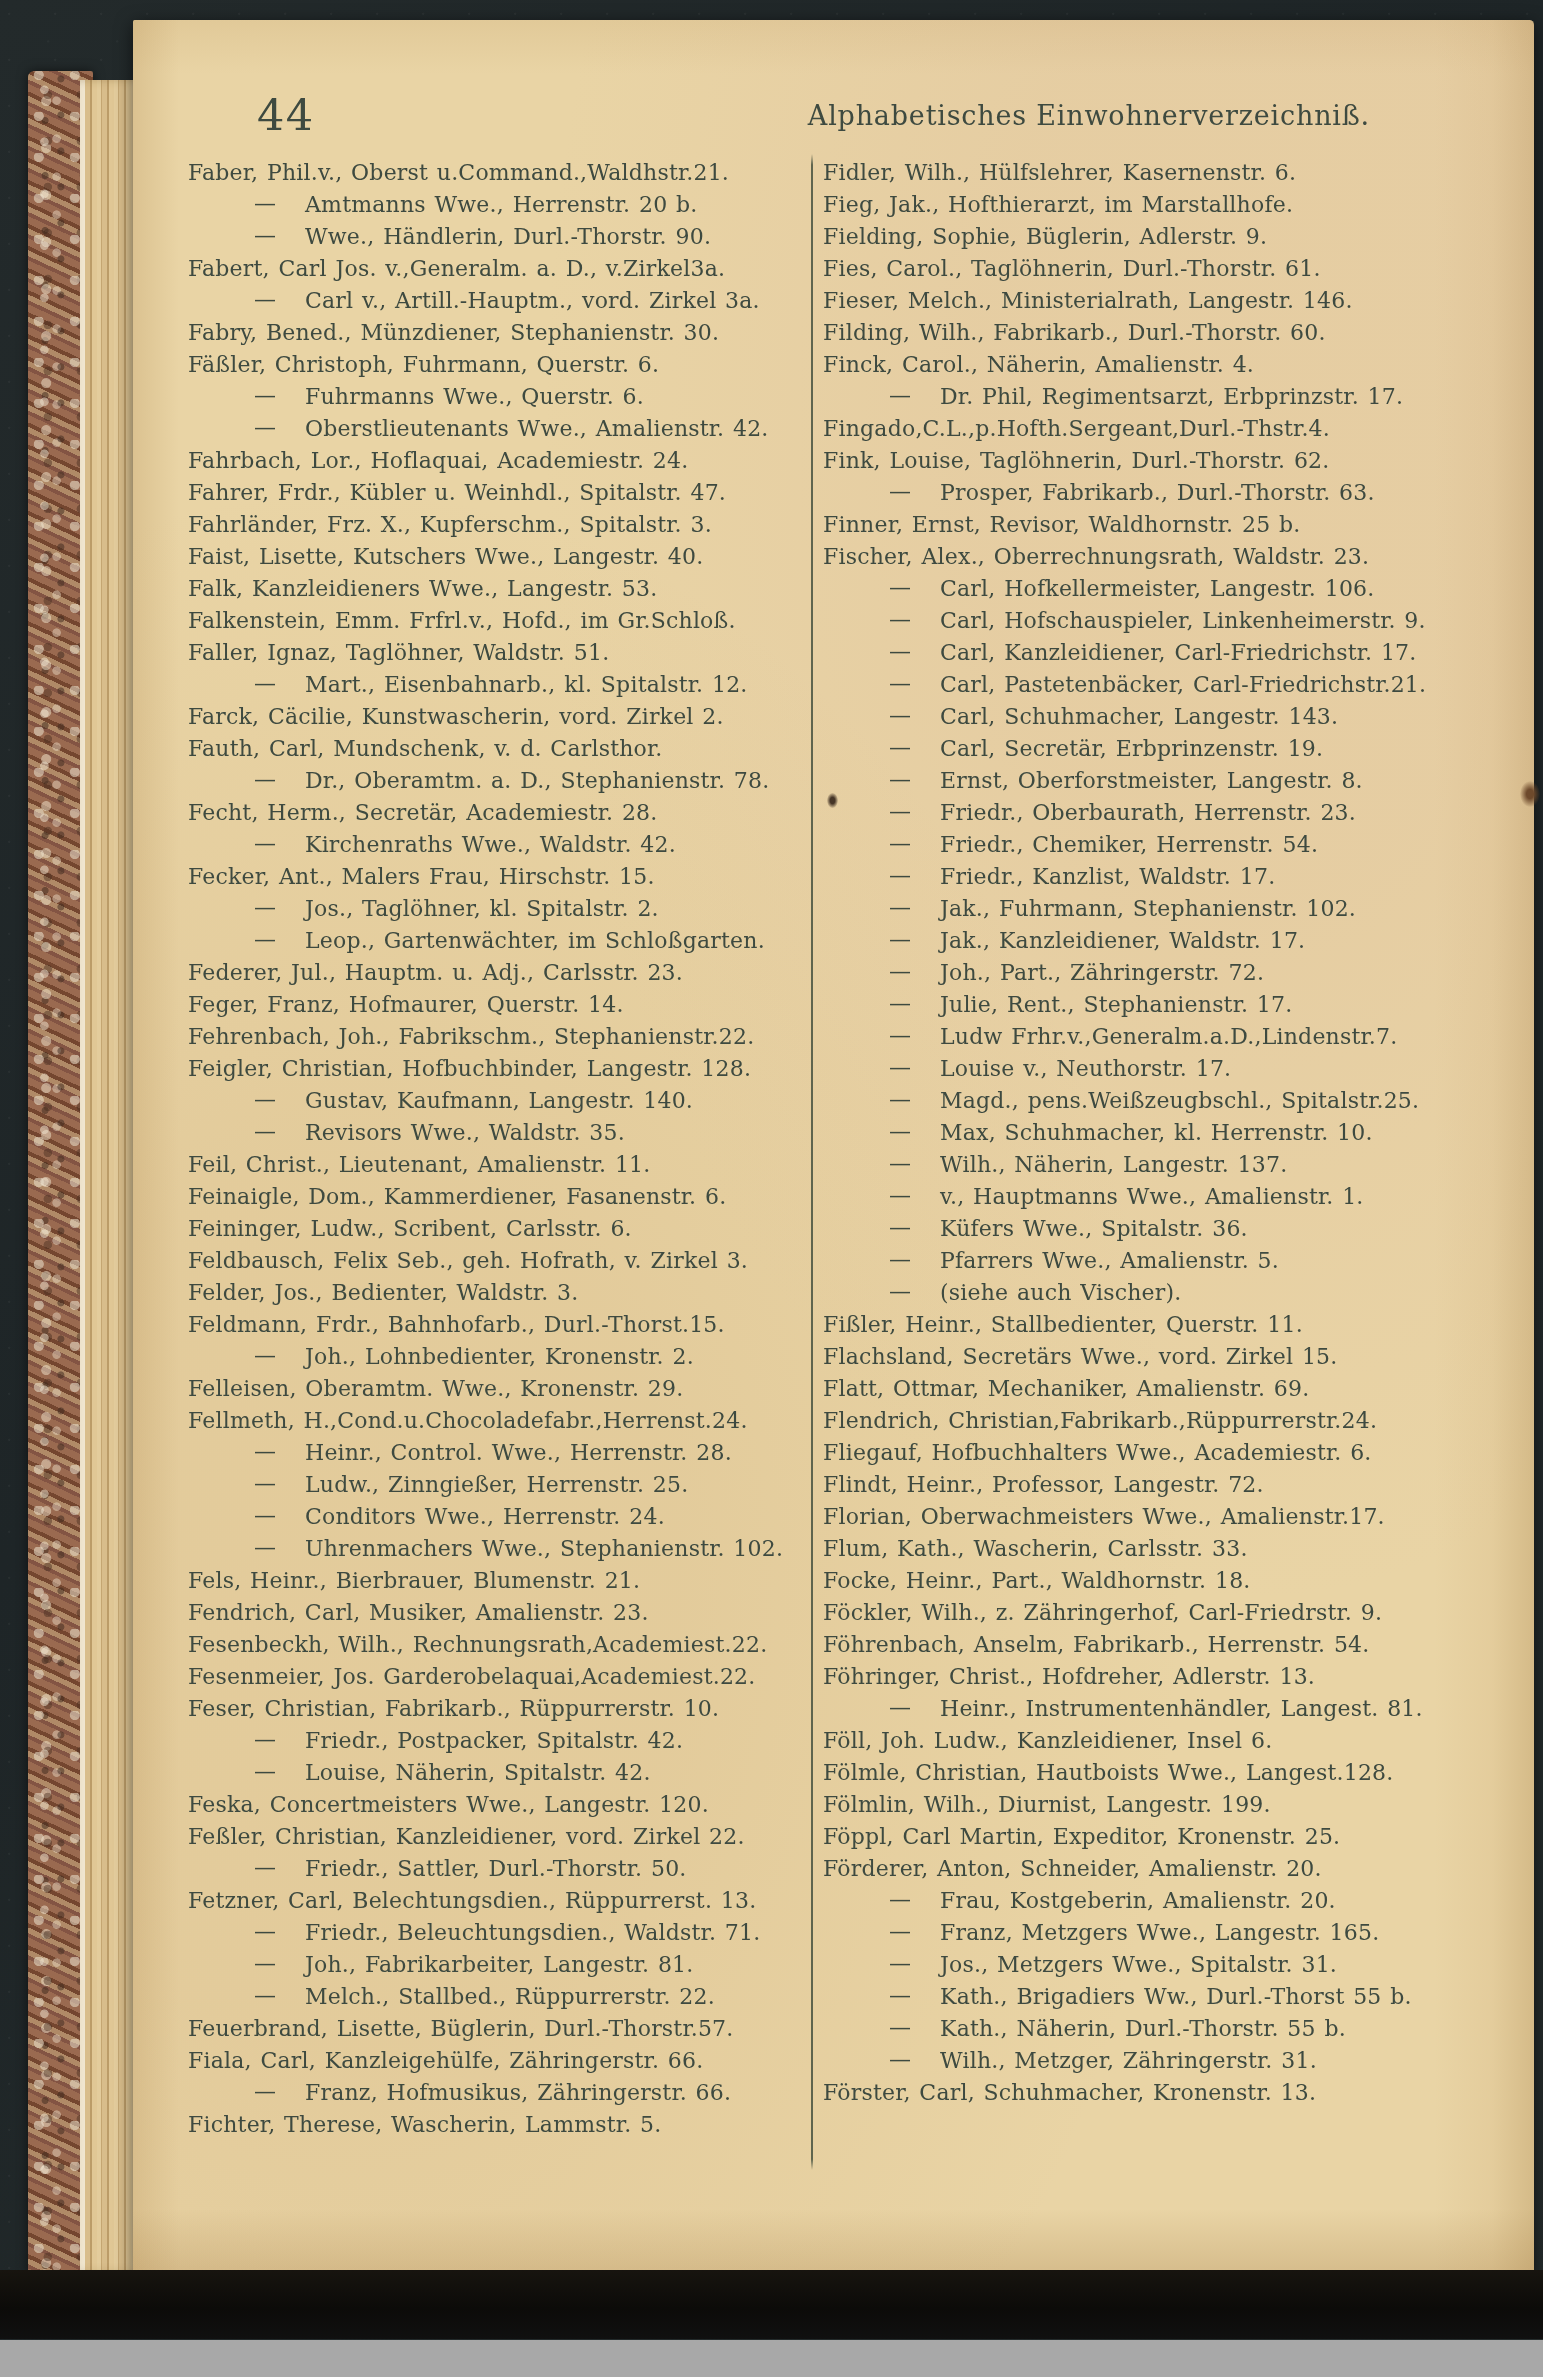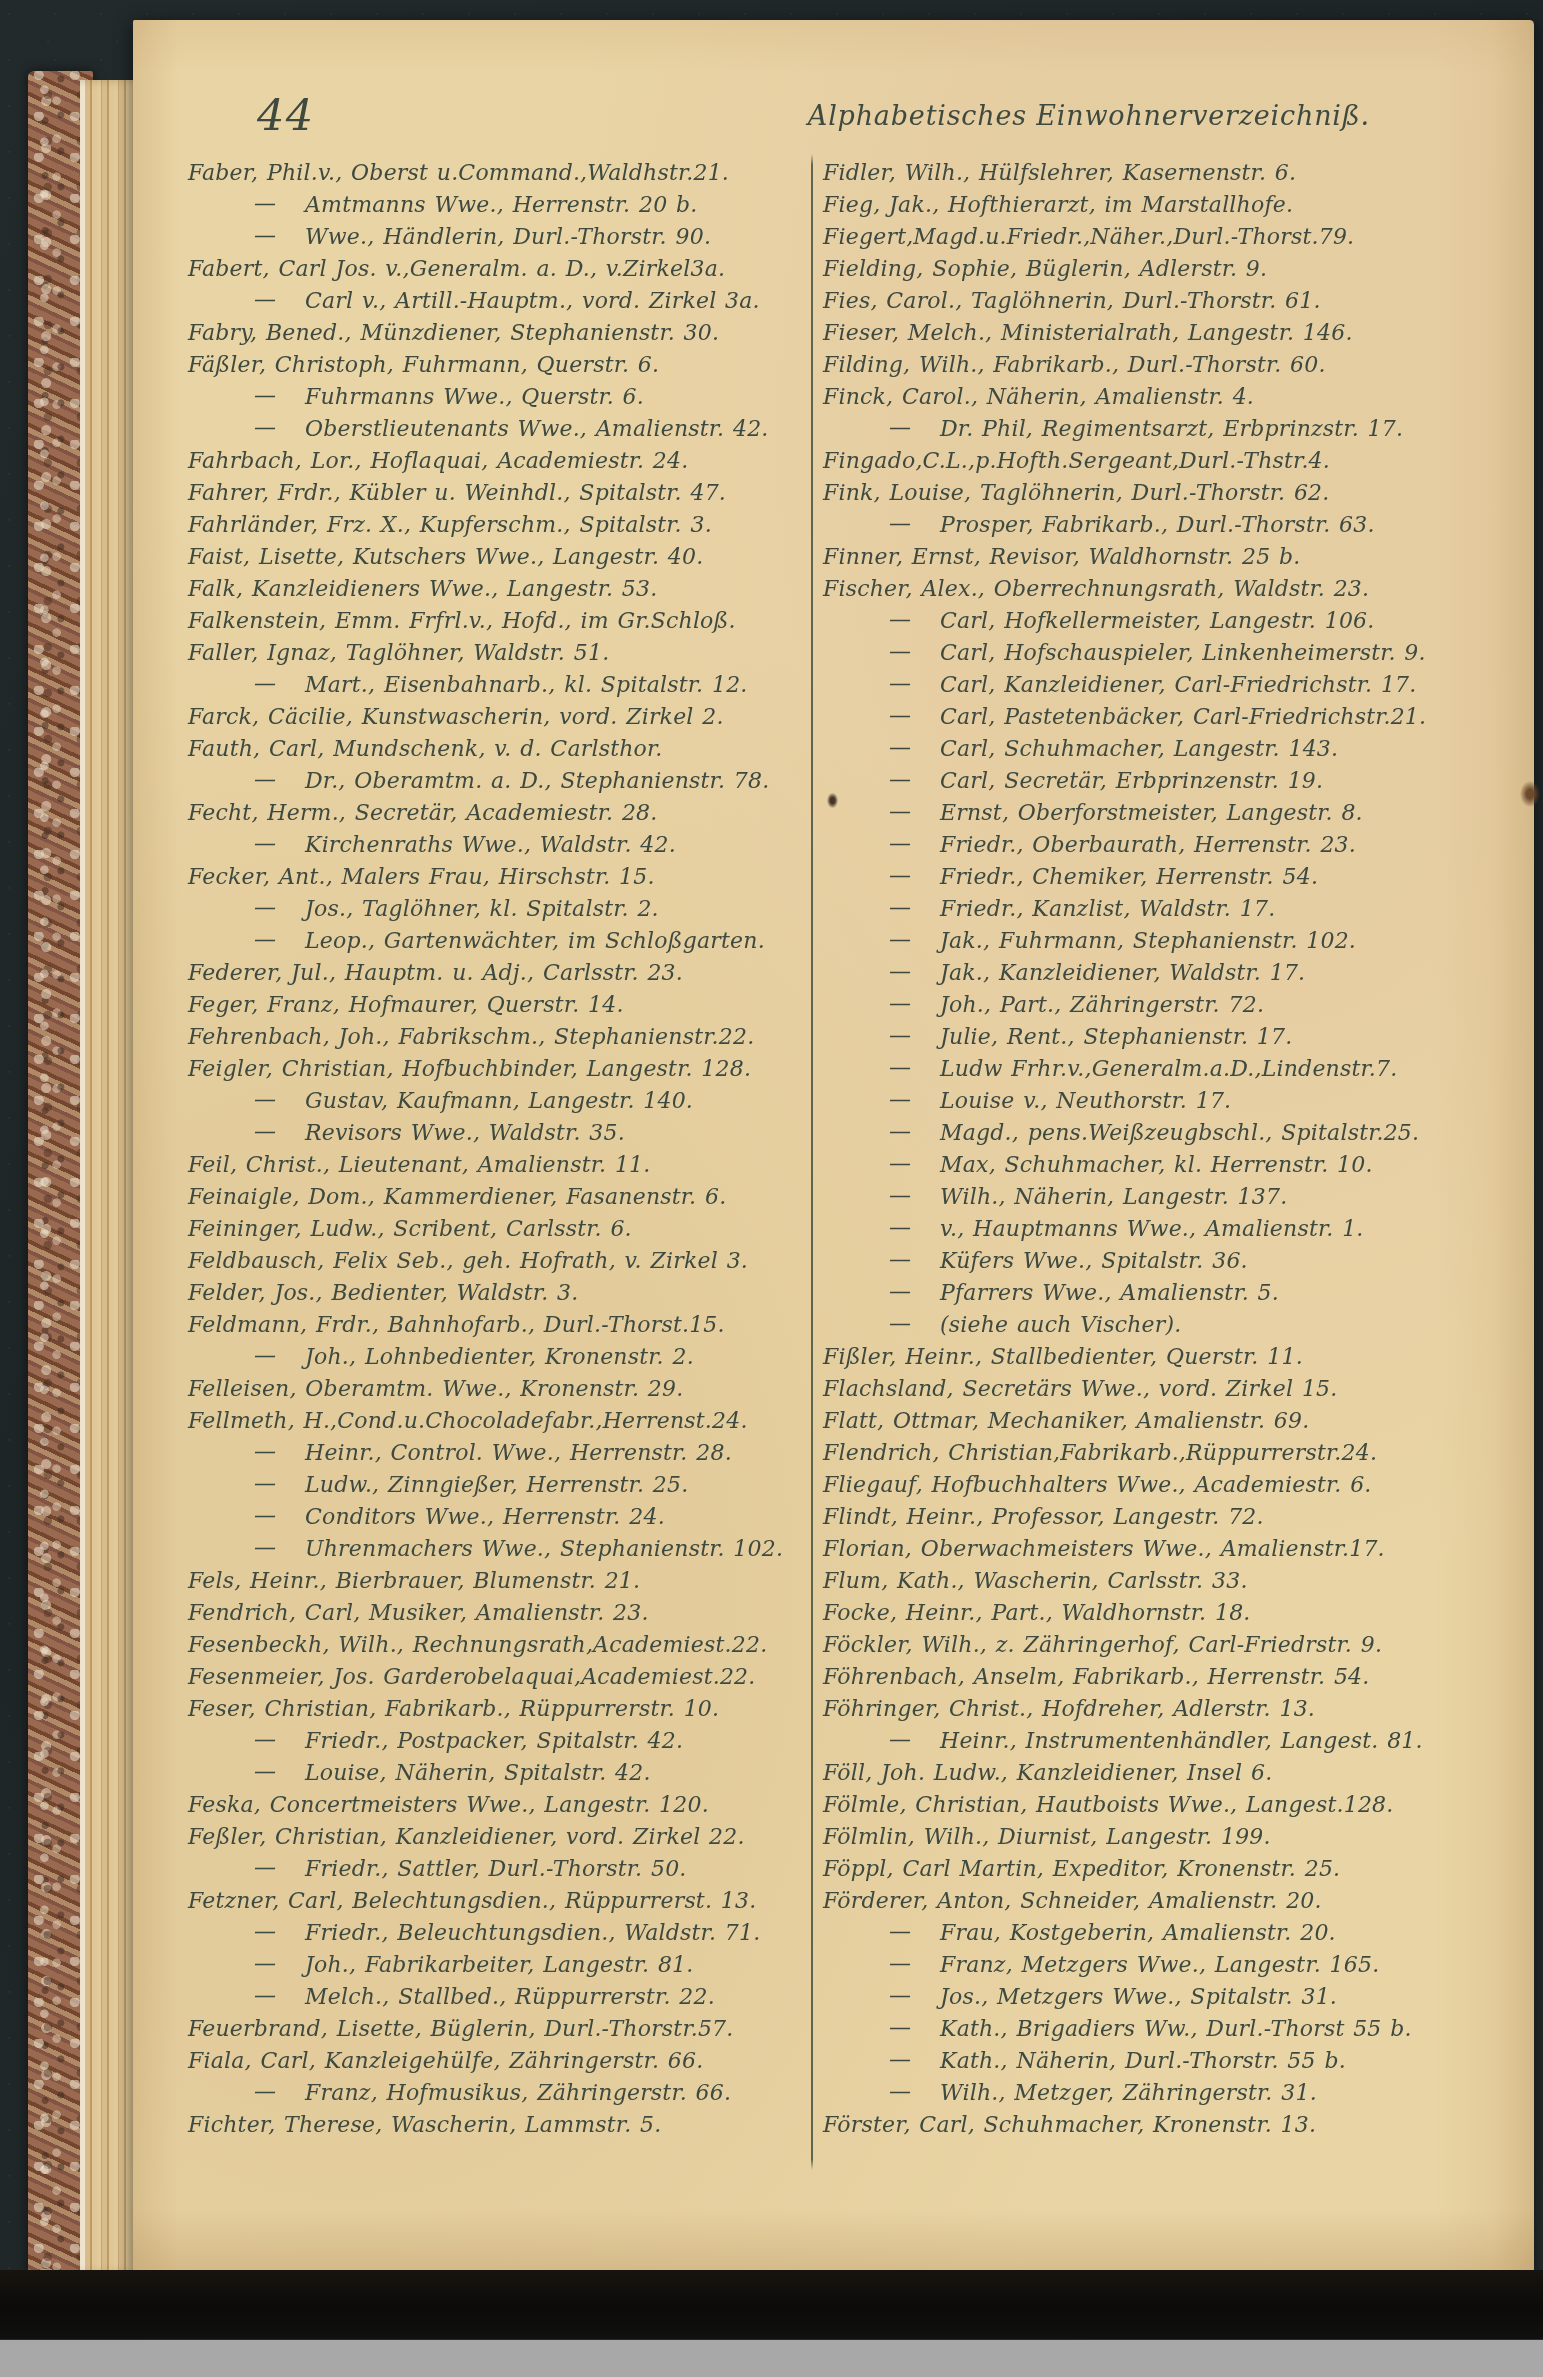--- a/index.html
+++ b/index.html
@@ -1,21 +1,20 @@
 <!DOCTYPE html>
 <html style="font-size:12.3px"><head>
 <meta charset="utf-8">
 <style>
   html,body{margin:0;padding:0;}
   #stage{
     position:relative;width:1543px;height:2377px;overflow:hidden;
     background:#20262a;
     background:linear-gradient(135deg,#232a2b 0%,#1e2527 40%,#252c2c 100%);
     font-family:"DejaVu Serif","Liberation Serif",serif;
-    font-style:italic;
   }
   
   #stage::before{
     content:"";position:absolute;inset:0;
     background-image:radial-gradient(circle at 20% 30%, rgba(255,255,255,.04) 0.8px, transparent 1.5px),
       radial-gradient(circle at 70% 60%, rgba(255,255,255,.03) 0.8px, transparent 1.5px);
     background-size:46px 46px,69px 69px;pointer-events:none;
   }
   .marble-edge{
     position:absolute;left:28px;top:71px;width:65px;height:2205px;
@@ -165,21 +164,20 @@
       <div class="entry cont"><span class="dash">—</span>Joh., Fabrikarbeiter, Langestr. 81.</div>
       <div class="entry cont"><span class="dash">—</span>Melch., Stallbed., Rüppurrerstr. 22.</div>
       <div class="entry">Feuerbrand, Lisette, Büglerin, Durl.-Thorstr.57.</div>
       <div class="entry">Fiala, Carl, Kanzleigehülfe, Zähringerstr. 66.</div>
       <div class="entry cont"><span class="dash">—</span>Franz, Hofmusikus, Zähringerstr. 66.</div>
       <div class="entry">Fichter, Therese, Wascherin, Lammstr. 5.</div>
     </div>
   <div id="col-right" class="col col-right ink">
       <div class="entry">Fidler, Wilh., Hülfslehrer, Kasernenstr. 6.</div>
       <div class="entry">Fieg, Jak., Hofthierarzt, im Marstallhofe.</div>
-      <div class="entry">Fiegert,Magd.u.Friedr.,Näher.,Durl.-Thorst.79.</div>
       <div class="entry">Fielding, Sophie, Büglerin, Adlerstr. 9.</div>
       <div class="entry">Fies, Carol., Taglöhnerin, Durl.-Thorstr. 61.</div>
       <div class="entry">Fieser, Melch., Ministerialrath, Langestr. 146.</div>
       <div class="entry">Filding, Wilh., Fabrikarb., Durl.-Thorstr. 60.</div>
       <div class="entry">Finck, Carol., Näherin, Amalienstr. 4.</div>
       <div class="entry cont"><span class="dash">—</span>Dr. Phil, Regimentsarzt, Erbprinzstr. 17.</div>
       <div class="entry">Fingado,C.L.,p.Hofth.Sergeant,Durl.-Thstr.4.</div>
       <div class="entry">Fink, Louise, Taglöhnerin, Durl.-Thorstr. 62.</div>
       <div class="entry cont"><span class="dash">—</span>Prosper, Fabrikarb., Durl.-Thorstr. 63.</div>
       <div class="entry">Finner, Ernst, Revisor, Waldhornstr. 25 b.</div>

